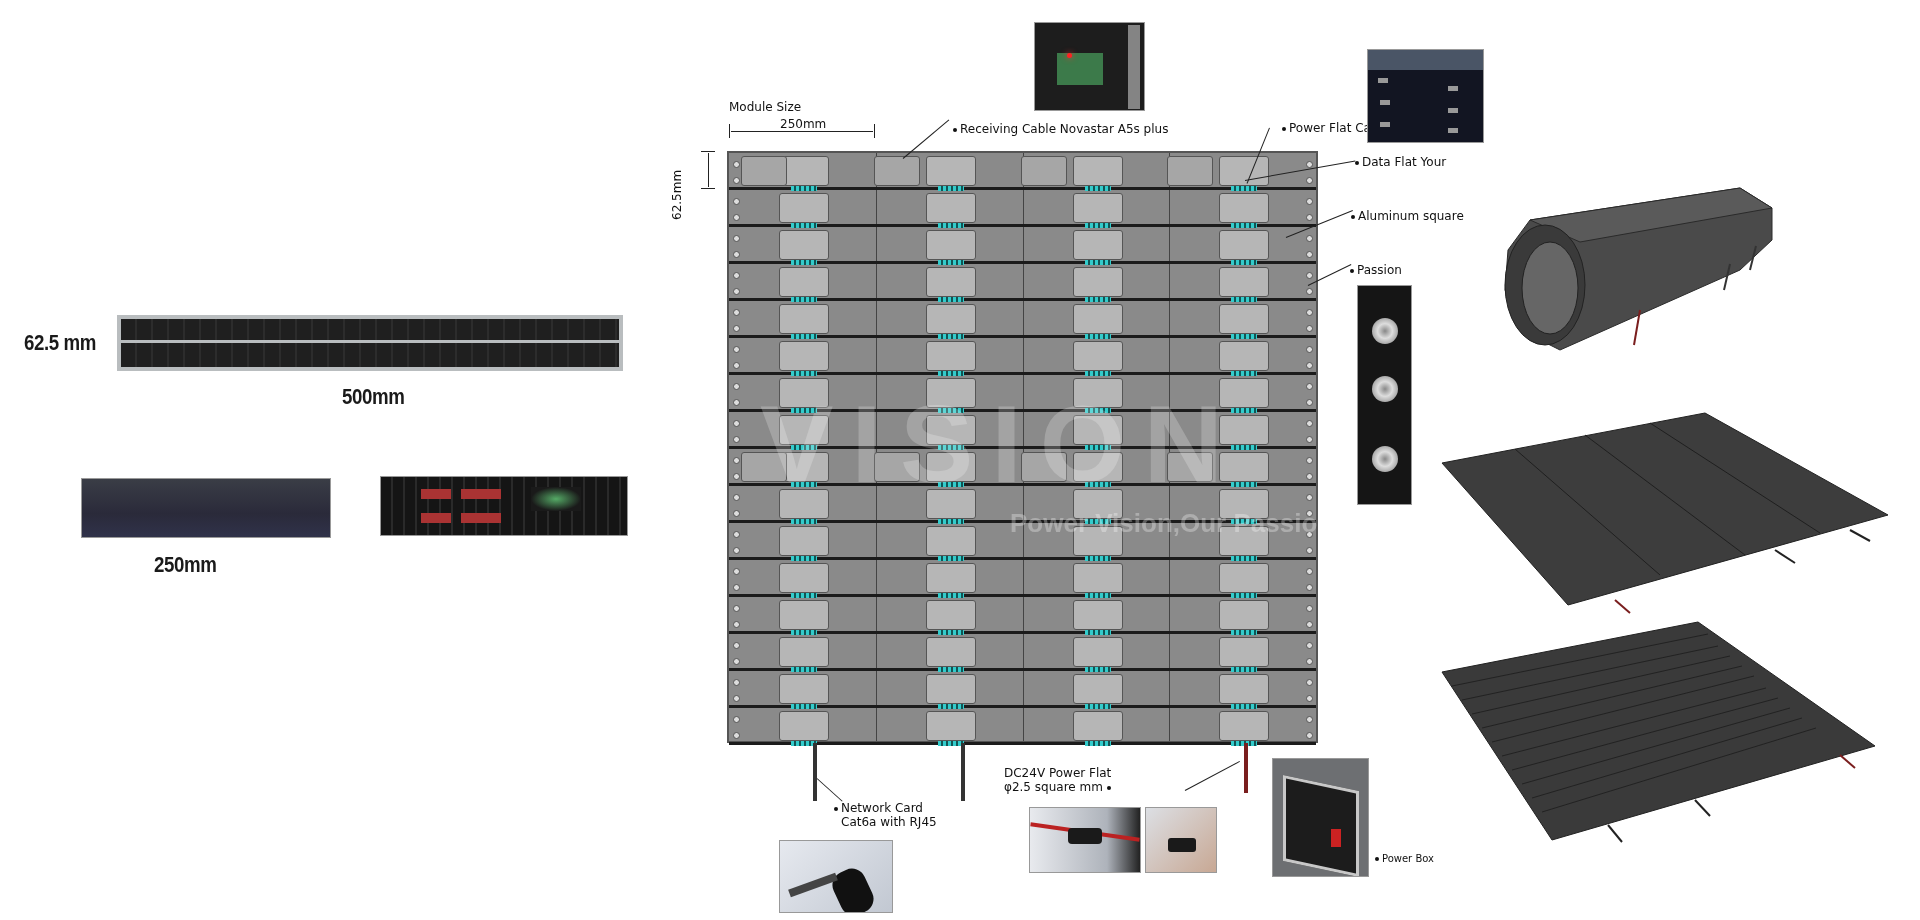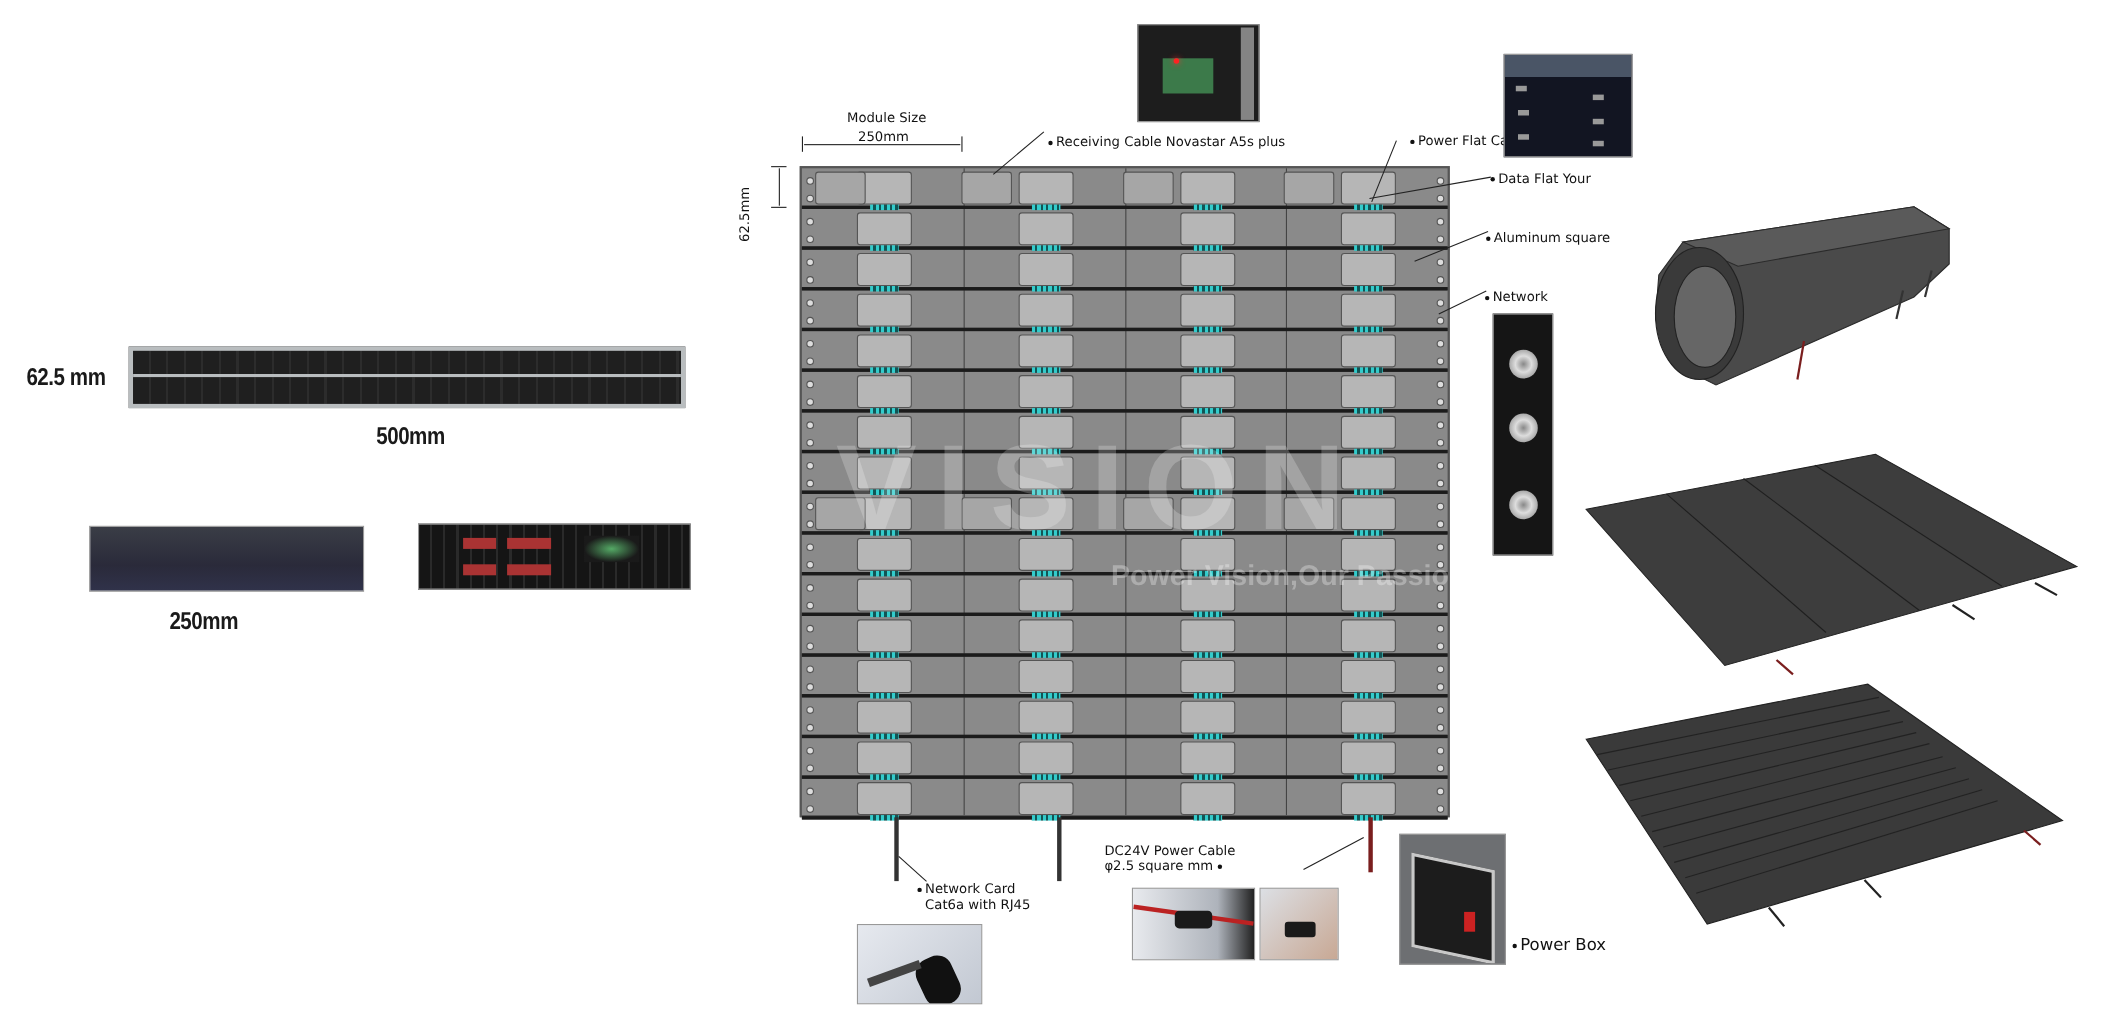--- a/index.html
+++ b/index.html
@@ -39,21 +39,21 @@
 <div class="photo" style="left:81px;top:478px;width:248px;height:58px;background:linear-gradient(180deg,#3a3d46,#2a2a3a 60%,#30324a);"></div>
 <div class="photo" style="left:380px;top:476px;width:246px;height:58px;background:repeating-linear-gradient(90deg,#151515 0 10px,#2a2a2a 10px 12px),#1a1a1a;">
   <div class="abs" style="left:40px;top:12px;width:30px;height:10px;background:#a33;"></div>
   <div class="abs" style="left:80px;top:12px;width:40px;height:10px;background:#a33;"></div>
   <div class="abs" style="left:40px;top:36px;width:30px;height:10px;background:#a33;"></div>
   <div class="abs" style="left:80px;top:36px;width:40px;height:10px;background:#a33;"></div>
   <div class="abs" style="left:150px;top:10px;width:50px;height:24px;background:radial-gradient(#5a6,#1a1a1a 70%);"></div>
 </div>
 <div class="abs bigdim" style="left:154px;top:552px;">250mm</div>
 
-<div class="abs lbl" style="left:770px;top:100px;">Module Size</div>
+<div class="abs lbl" style="left:729px;top:100px;">Module Size</div>
 <div class="abs" style="left:729px;top:118px;width:146px;height:20px;">
   <div class="abs" style="left:0;top:6px;width:1px;height:14px;background:#222;"></div>
   <div class="abs" style="right:0;top:6px;width:1px;height:14px;background:#222;"></div>
   <div class="abs" style="left:2px;right:2px;top:13px;height:1px;background:#222;"></div>
 </div>
 <div class="abs lbl" style="left:780px;top:117px;">250mm</div>
 
 <div class="abs" style="left:697px;top:151px;width:20px;height:38px;">
   <div class="abs" style="left:4px;top:0;width:14px;height:1px;background:#222;"></div>
   <div class="abs" style="left:4px;bottom:0;width:14px;height:1px;background:#222;"></div>
@@ -327,30 +327,30 @@
 
 <div class="abs lbl" style="left:1282px;top:121px;"><span class="dot"></span><span>Power Flat Cable</span></div>
 <div class="leader" style="left:1247px;top:183px;width:60px;transform:rotate(-68deg);"></div>
 
 <div class="abs lbl" style="left:1355px;top:155px;"><span class="dot"></span><span>Data Flat Your</span></div>
 <div class="leader" style="left:1245px;top:180px;width:112px;transform:rotate(-10deg);"></div>
 
 <div class="abs lbl" style="left:1351px;top:209px;"><span class="dot"></span><span>Aluminum square</span></div>
 <div class="leader" style="left:1286px;top:237px;width:72px;transform:rotate(-22deg);"></div>
 
-<div class="abs lbl" style="left:1350px;top:263px;"><span class="dot"></span><span>Network</span></div>
+<div class="abs lbl" style="left:1350px;top:263px;"><span class="dot"></span><span>Passion</span></div>
 <div class="leader" style="left:1308px;top:285px;width:48px;transform:rotate(-26deg);"></div>
 
 <div class="abs lbl" style="left:834px;top:801px;"><span class="dot"></span><span>Network Card</span><br><span style="margin-left:7px">Cat6a with RJ45</span></div>
 <div class="leader" style="left:817px;top:778px;width:34px;transform:rotate(42deg);"></div>
 
-<div class="abs lbl" style="left:1004px;top:766px;"><span>DC24V Power Cable</span><br><span>φ2.5 square mm</span> <span class="dot"></span></div>
+<div class="abs lbl" style="left:1004px;top:766px;"><span>DC24V Power Flat</span><br><span>φ2.5 square mm</span> <span class="dot"></span></div>
 <div class="leader" style="left:1185px;top:790px;width:62px;transform:rotate(-28deg);"></div>
 
-<div class="abs lbl" style="left:1375px;top:852px;font-size:15px;"><span class="dot"></span><span>Power Box</span></div>
+<div class="abs lbl" style="left:1375px;top:852px;font-size:10px;"><span class="dot"></span><span>Power Box</span></div>
 
 <div class="photo" style="left:1034px;top:22px;width:109px;height:87px;background:#1d1d1d;">
   <div class="abs" style="left:22px;top:30px;width:46px;height:32px;background:#3c7a4a;"></div>
   <div class="abs" style="left:32px;top:30px;width:5px;height:5px;border-radius:50%;background:#f22;box-shadow:0 0 6px #f33;"></div>
   <div class="abs" style="right:4px;top:2px;width:12px;height:84px;background:#c9c9c9;opacity:0.6;"></div>
 </div>
 <div class="photo" style="left:1367px;top:49px;width:115px;height:92px;background:#121522;">
   <div class="abs" style="left:0;top:0;right:0;height:20px;background:#4a5566;"></div>
   <div class="abs" style="left:10px;top:28px;width:10px;height:5px;background:#999;"></div>
   <div class="abs" style="left:80px;top:36px;width:10px;height:5px;background:#999;"></div>

